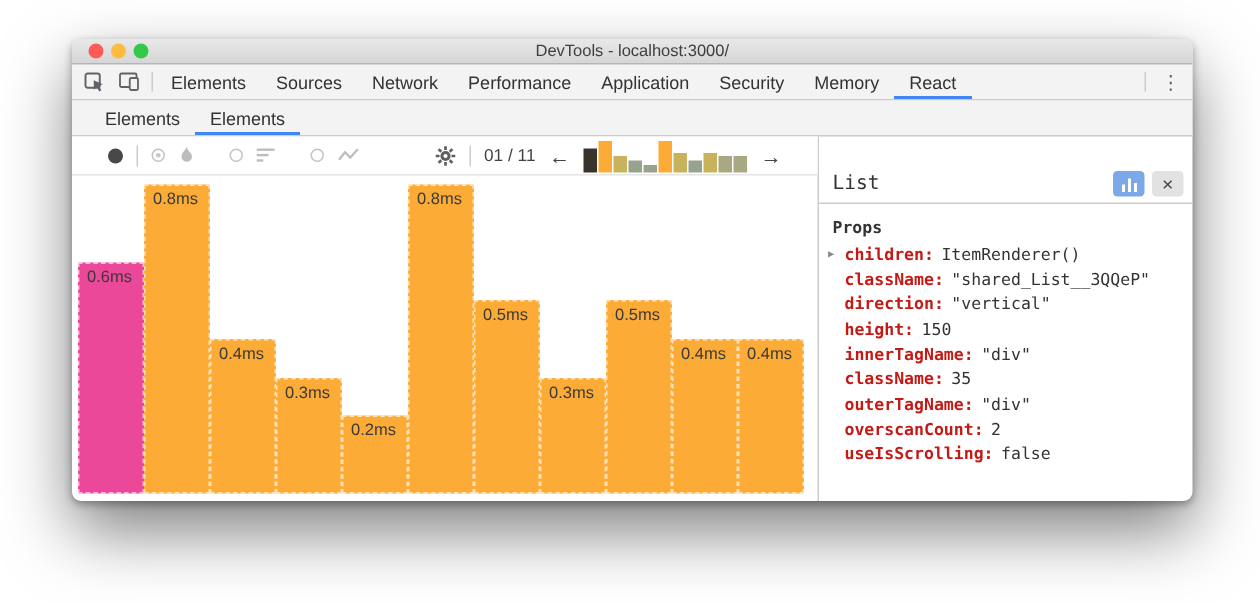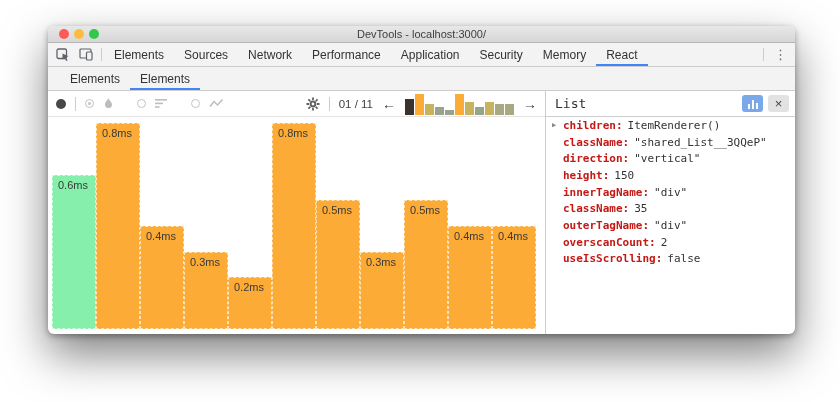--- a/index.html
+++ b/index.html
@@ -41,36 +41,36 @@
   .subtabrow {
     flex:0 0 24px; background:#f3f3f3; border-bottom:1px solid #ccc;
     display:flex; align-items:stretch; padding-left:12px;
   }
   
   .content { flex:1; display:flex; min-height:0; }
   .leftcol { width:498px; flex:0 0 498px; display:flex; flex-direction:column; border-right:1px solid #ccc; }
   
   .toolbar {
     flex:0 0 26px; background:#fff; border-bottom:1px solid #e4e4e4;
-    display:flex; align-items:center; padding:0 8px; gap:9px; font-size:11px;
+    display:flex; align-items:center; padding:0 24px; gap:9px; font-size:11px;
   }
   .record-dot { width:10px; height:10px; border-radius:50%; background:#484848; }
   .radio { width:9px; height:9px; border:1px solid #c3c3c3; border-radius:50%; position:relative; flex:0 0 9px;}
   .radio.sel::after { content:""; position:absolute; inset:2px; border-radius:50%; background:#c6c6c6; }
   .icn { display:flex; align-items:center; }
   .counter { color:#424242; font-size:11.5px; white-space:nowrap; }
   .navarrow { color:#424242; font-size:14px; line-height:1; cursor:default; }
   .snapstrip { display:flex; align-items:flex-end; gap:1px; height:21px; position:relative; top:1px; }
   .snapbar { width:9px; }
   
   .chart { flex:1; display:flex; align-items:flex-end; padding:0 9px 5px 4px; }
   .cbar { position:relative; flex:1; border:1px dashed rgba(255,255,255,.65); }
   .cbar-label { position:absolute; top:3px; left:5px; font-size:11px; color:#3a3a3a; white-space:nowrap; }
   
-  .rightcol { flex:1; display:flex; flex-direction:column; min-height:0; overflow:hidden; font-family:"DejaVu Sans Mono", monospace; }
+  .rightcol { flex:1; display:flex; flex-direction:column; min-height:0; overflow:hidden; font-family:"DejaVu Sans Mono", monospace;margin-top:19px; }
   .panelheader { flex:0 0 26px; border-bottom:1px solid #ccc; display:flex; align-items:center; padding:0 6px 0 9px; }
   .paneltitle { font-size:13px; color:#333; }
   .panelbtns { margin-left:auto; display:flex; gap:5px; }
   .btn-chart { width:21px; height:17px; border-radius:3px; background:#7aa8e8; display:flex; align-items:flex-end; justify-content:center; gap:2px; padding-bottom:3px; }
   .btn-chart i { display:block; width:2px; background:#fff; }
   .btn-close { width:21px; height:17px; border-radius:3px; background:#e2e2e2; color:#444;
     display:flex; align-items:center; justify-content:center; font-size:13px; font-family:"Liberation Sans",sans-serif; }
   .totalrow { padding:6px 9px 6px; font-size:11px; font-weight:bold; color:#333; border-bottom:1px solid #eaeaea; }
   .propslabel { padding:9px 9px 3px; font-size:11px; font-weight:bold; color:#333; }
   .proplist { flex:1; overflow:hidden; }
@@ -188,21 +188,21 @@
             <div class="snapbar" style="height: 13px; background: rgb(201, 178, 92);"></div>
             <div class="snapbar" style="height: 8px; background: rgb(152, 163, 141);"></div>
             <div class="snapbar" style="height: 13px; background: rgb(201, 178, 92);"></div>
             <div class="snapbar" style="height: 11px; background: rgb(168, 168, 131);"></div>
             <div class="snapbar" style="height: 11px; background: rgb(168, 168, 131);"></div>
           </div>
         <span class="navarrow">→</span>
       </div>
 
       <div class="chart" id="commit-chart">
-          <div class="cbar" style="height: 154px; background: #86efac;">
+          <div class="cbar" style="height: 154px; background: #ec4899;">
             <span class="cbar-label">0.6ms</span>
           </div>
           <div class="cbar" style="height: 206px; background: rgb(251, 171, 54);">
             <span class="cbar-label">0.8ms</span>
           </div>
           <div class="cbar" style="height: 103px; background: rgb(251, 171, 54);">
             <span class="cbar-label">0.4ms</span>
           </div>
           <div class="cbar" style="height: 77px; background: rgb(251, 171, 54);">
             <span class="cbar-label">0.3ms</span>
@@ -238,20 +238,21 @@
           <span class="btn-chart">
             <i style="height:5px"></i>
               <i style="height:9px"></i>
               <i style="height:6px"></i>
           </span>
           <span class="btn-close">
               <span>×</span>
             </span>
         </div>
       </div>
+      <div class="propslabel">Props</div>
       <div class="proplist" id="prop-list">
           <div class="proprow">
             <span class="proparrow">▶</span>
             <span class="propkey" style="color: rgb(196, 26, 22);">children:</span>
             <span class="propval" style="color: rgb(51, 51, 51);">ItemRenderer()</span>
           </div>
           <div class="proprow">
             <span class="proparrow"></span>
             <span class="propkey" style="color: rgb(196, 26, 22);">className:</span>
             <span class="propval" style="color: rgb(51, 51, 51);">"shared_List__3QQeP"</span>

